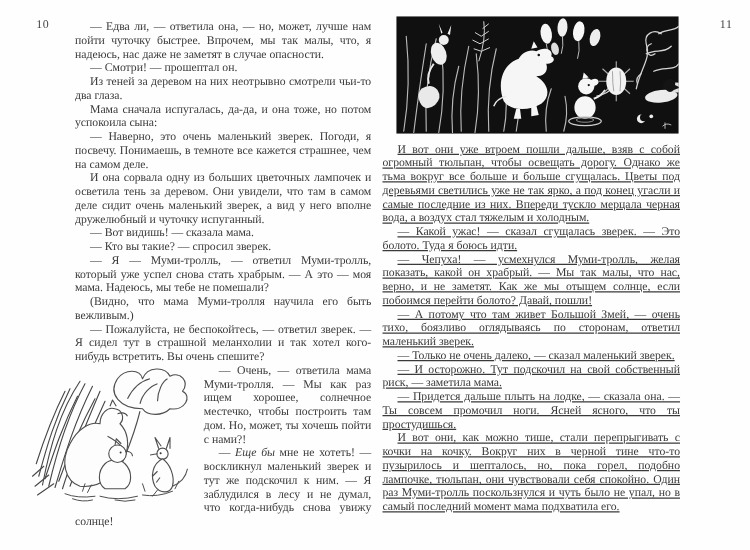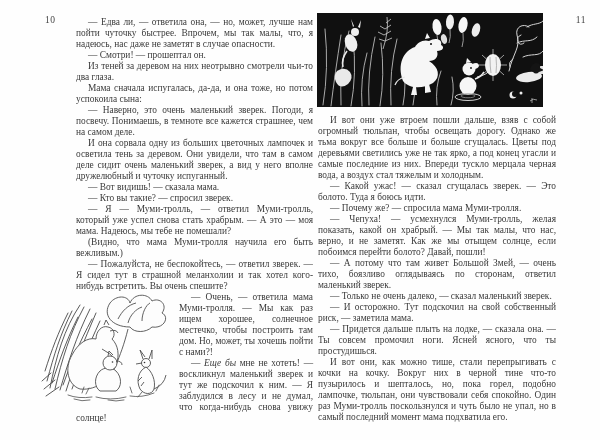--- a/index.html
+++ b/index.html
@@ -1,34 +1,34 @@
 <!DOCTYPE html>
 <html lang="ru"><head>
 <meta charset="utf-8">
 <style>
   html,body{margin:0;padding:0;background:#ffffff;}
   .spread{
     position:relative;width:600px;height:440px;background:#fefefe;overflow:hidden;
     font-family:"Liberation Serif","DejaVu Serif",serif;color:#3a3a3a;
   }
   .page{position:absolute;top:0;width:300px;height:440px;}
-  .page-left{left:16px;}
+  .page-left{left:0;}
   .page-right{left:300px;}
   .pagenum{
     position:absolute;top:15px;font-size:9.5px;letter-spacing:.5px;color:#444;
   }
   .pagenum-left{left:29px;}
   .pagenum-right{right:14px;}
   .textcol{
     position:absolute;text-align:justify;
     font-size:9.4px;line-height:11px;hyphens:auto;-webkit-hyphens:auto;
   }
   .textcol p{margin:0;text-indent:12px;}
   .textcol-left{left:60px;top:17px;width:237px;}
-  .textcol-right{left:18px;top:115px;width:238px;}
+  .textcol-right{left:6px;top:115px;width:238px;text-decoration:underline;}
   .illus-left{
     float:left;width:134px;height:112px;
     margin:1px 7px 0 -38px;
   }
   .illus-right{
     position:absolute;left:17px;top:13px;width:226px;height:94px;
   }
   .illus-right svg,.illus-left svg{display:block;width:100%;height:100%;}
   i{font-style:italic;}
 </style>
@@ -200,21 +200,20 @@
         <circle cx="198" cy="81" r="3" fill="#101010"></circle>
         <circle cx="204" cy="80" r="1.5" fill="#ededed"></circle>
 
         <path d="M213,88 q3,-3 7,-1 m-5,-2 l0,5" stroke="#cfcfcf" stroke-width="0.7" fill="none"></path>
       </svg>
     </div>
 
     <div class="textcol textcol-right">
       <p>И вот они уже втроем пошли дальше, взяв с собой огромный тюльпан, чтобы освещать дорогу. Однако же тьма вокруг все больше и больше сгущалась. Цветы под деревьями светились уже не так ярко, а под конец угасли и самые последние из них. Впереди тускло мерцала черная вода, а воздух стал тяжелым и холодным.</p>
       <p>— Какой ужас! — сказал сгущалась зверек. — Это болото. Туда я боюсь идти.</p>
-      <p>— Почему же? — спросила мама Муми-тролля.</p>
       <p>— Чепуха! — усмехнулся Муми-тролль, желая показать, какой он храбрый. — Мы так малы, что нас, верно, и не заметят. Как же мы отыщем солнце, если побоимся перейти болото? Давай, пошли!</p>
       <p>— А потому что там живет Большой Змей, — очень тихо, боязливо оглядываясь по сторонам, ответил маленький зверек.</p>
       <p>— Только не очень далеко, — сказал маленький зверек.</p>
       <p>— И осторожно. Тут подскочил на свой собственный риск, — заметила мама.</p>
       <p>— Придется дальше плыть на лодке, — сказала она. — Ты совсем промочил ноги. Ясней ясного, что ты простудишься.</p>
       <p>И вот они, как можно тише, стали перепрыгивать с кочки на кочку. Вокруг них в черной тине что-то пузырилось и шепталось, но, пока горел, подобно лампочке, тюльпан, они чувствовали себя спокойно. Один раз Муми-тролль поскользнулся и чуть было не упал, но в самый последний момент мама подхватила его.</p>
     </div>
   </section>
 
 </div>

